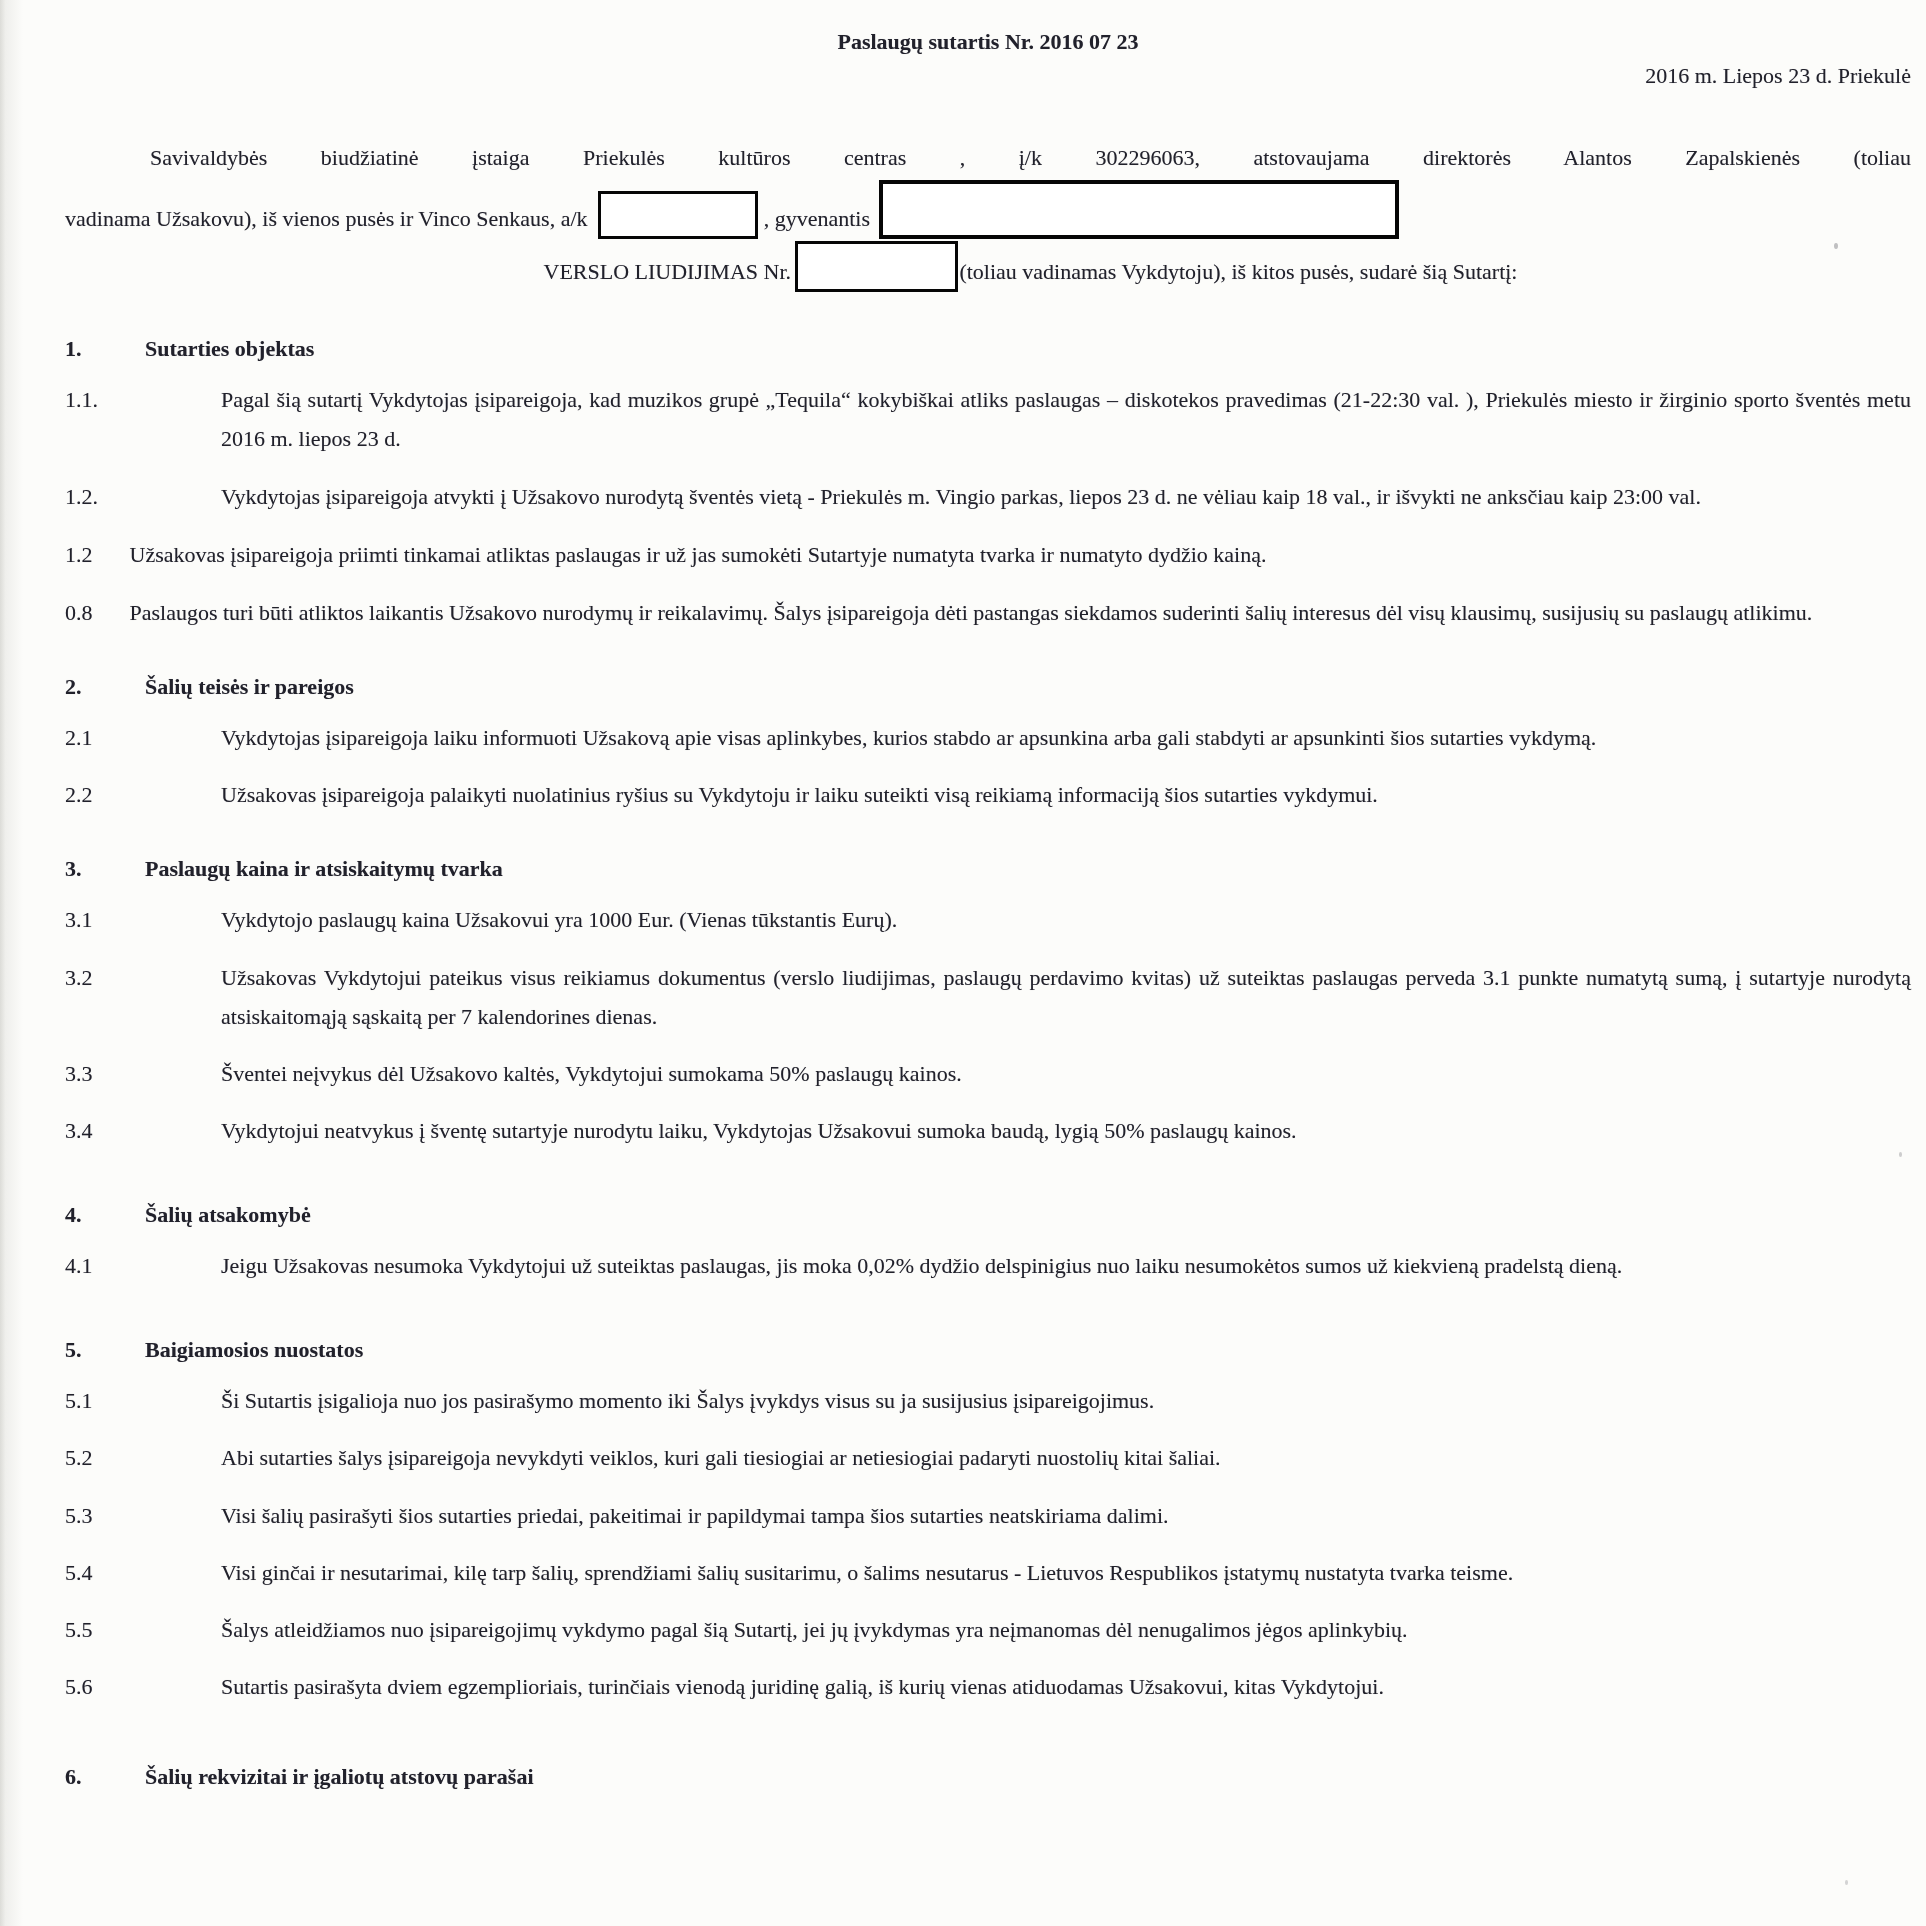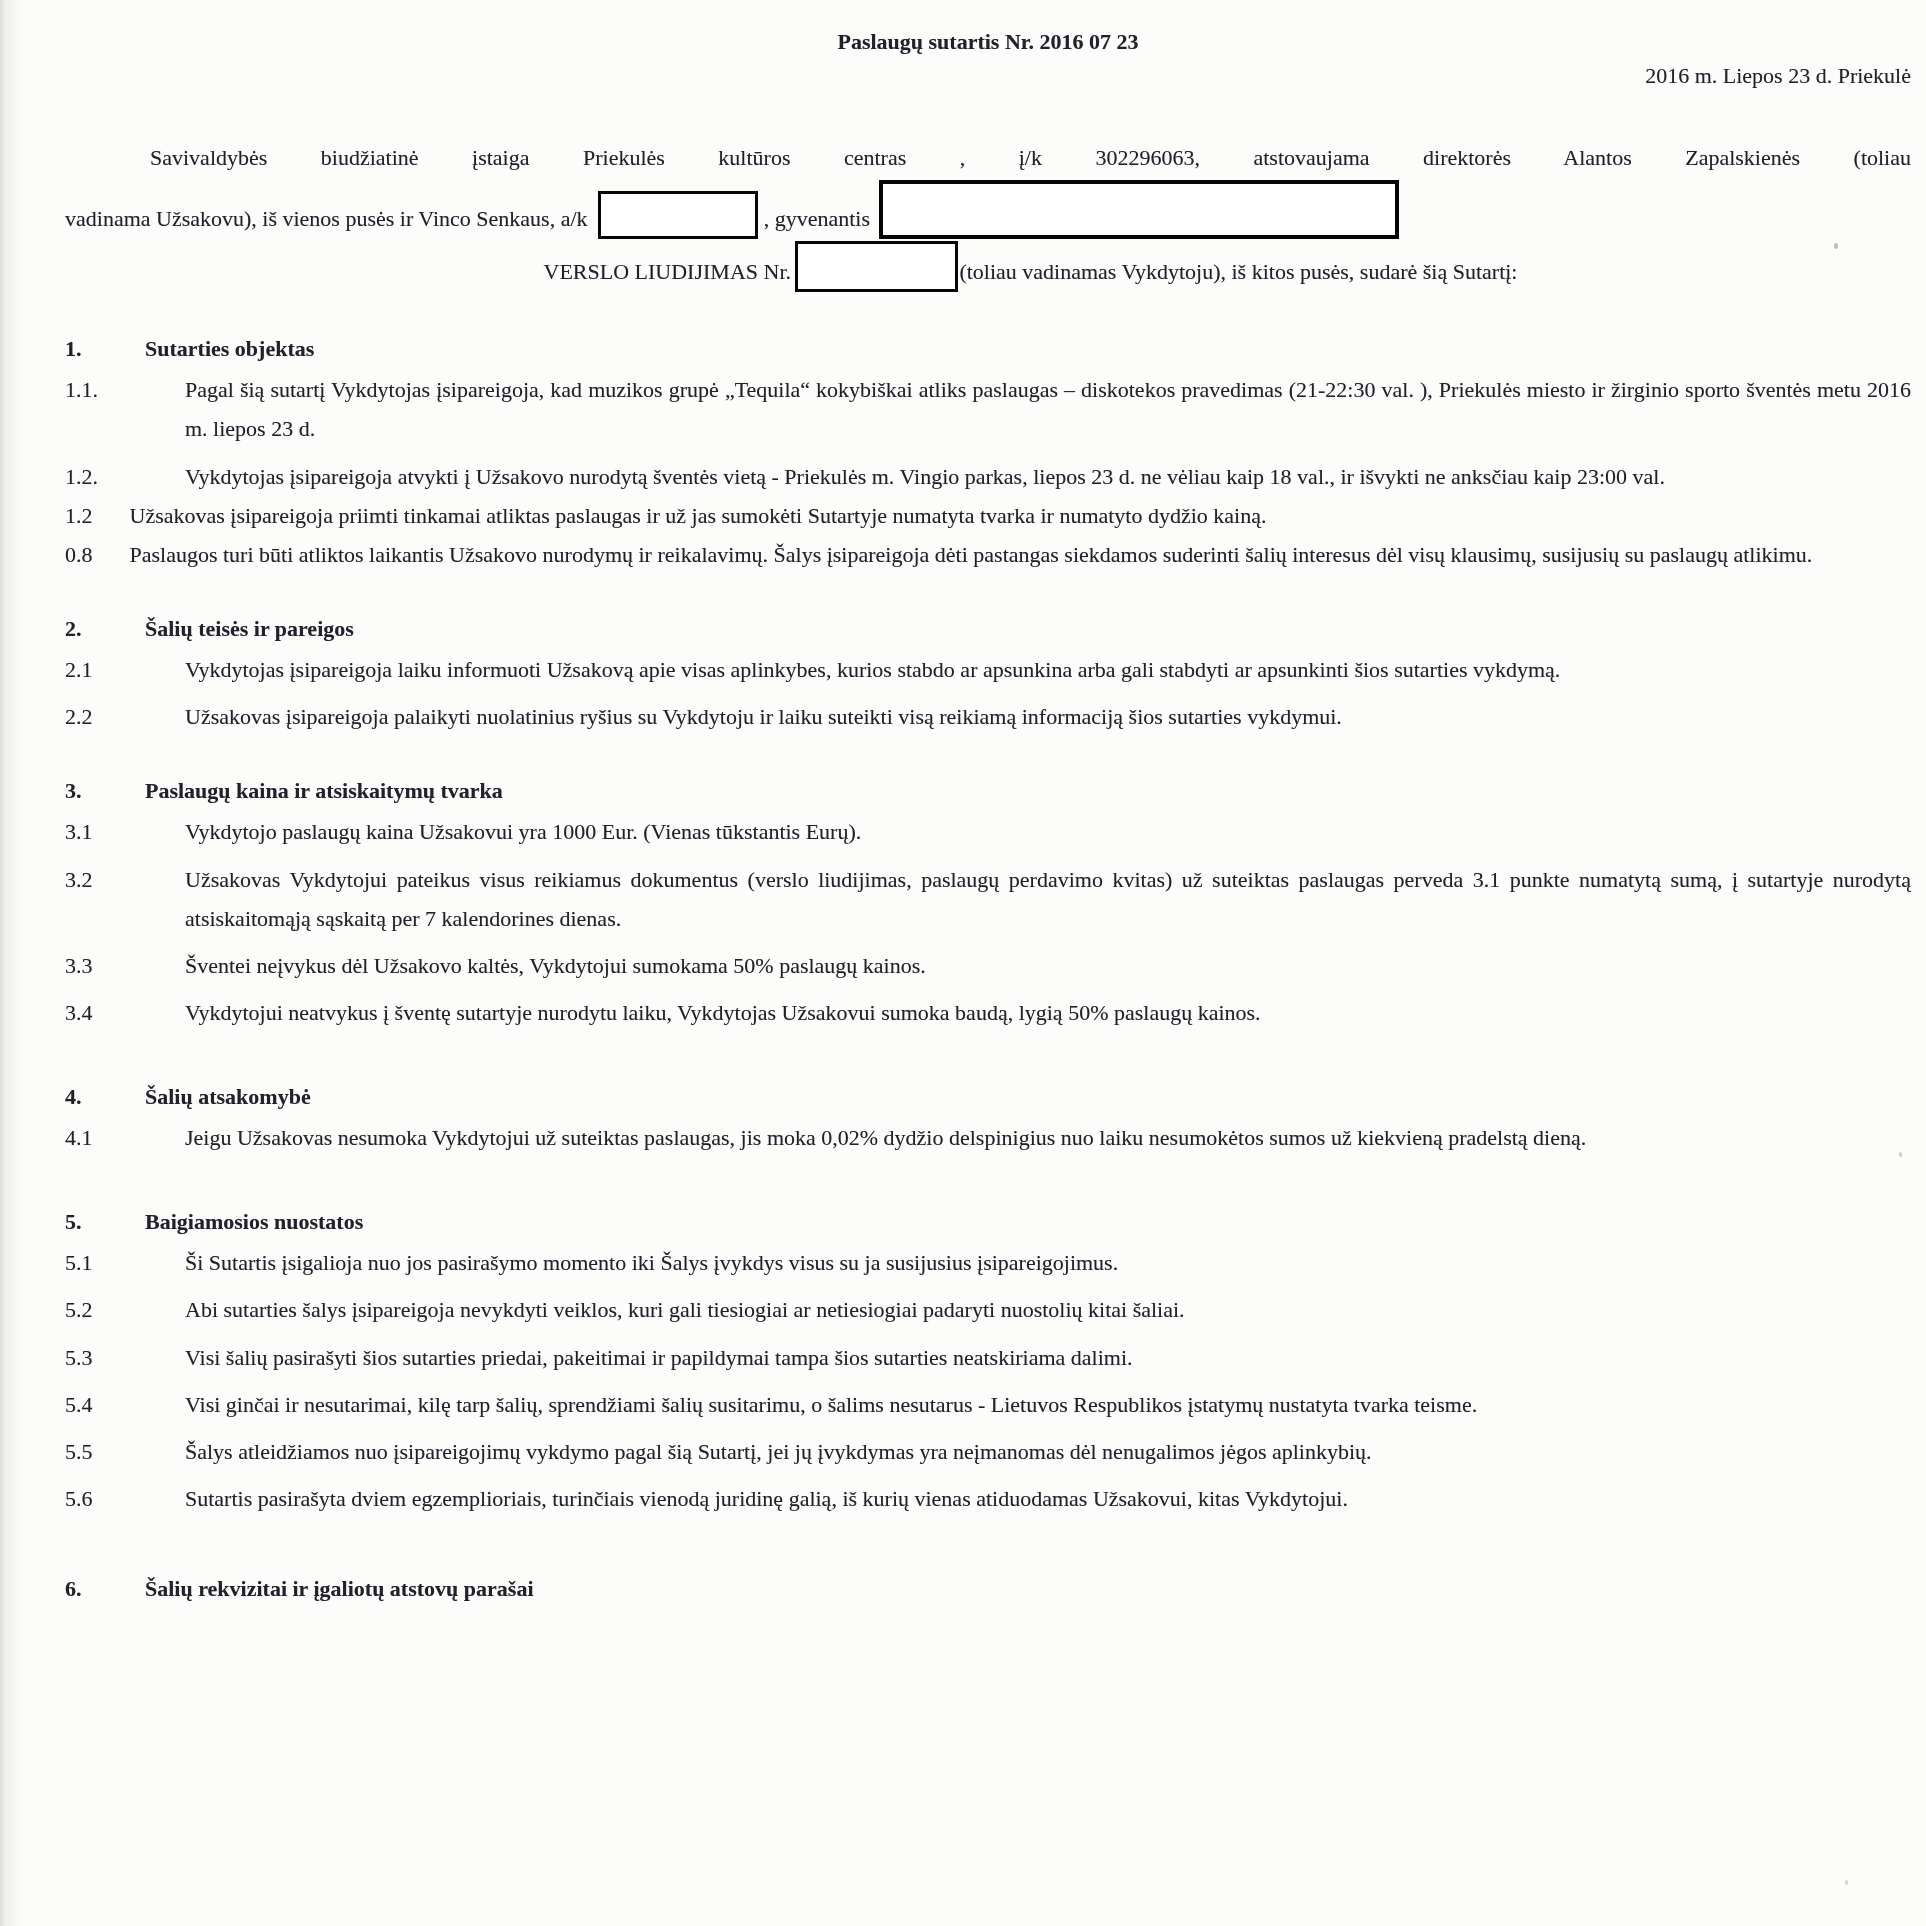--- a/index.html
+++ b/index.html
@@ -26,24 +26,24 @@
   .intro .l2{text-align:left;white-space:nowrap;}
   .intro .l3{text-align:center;text-indent:85px;white-space:nowrap;}
   .redact{display:inline-block;background:#fff;border:3.9px solid #060606;vertical-align:-13px;}
   .r1{width:154px;height:42px;margin:0 6.2px 0 10px;}
   .r2{width:512px;height:51px;margin-left:8.5px;border-width:4.6px;}
   .r3{width:157px;height:45px;margin:0 1.5px 0 3.9px;}
   .sec-h{display:flex;font-weight:bold;margin-top:42px;}
   .sec-h .num{width:80px;flex:none;}
   .mt135{margin-top:52px;}
   .mt150{margin-top:58px;}
-  .item{display:flex;margin-top:8px;line-height:1.78;}
+  .item{display:flex;margin-top:18px;line-height:1.78;gap:36px;}
   .item .num{width:120px;flex:none;}
   .item .txt{flex:1;text-align:justify;}
-  .witem{margin-top:0;line-height:1.78;text-align:justify;}
+  .witem{margin-top:19px;line-height:1.78;text-align:justify;}
   .witem .num{margin-right:37px;}
   .speck{position:absolute;border-radius:50%;pointer-events:none;}
 </style>
 </head>
 <body>
 
 <div class="page">
   <div class="content doc-text">
 
     <div class="title">Paslaugų sutartis Nr. 2016 07 23</div>

